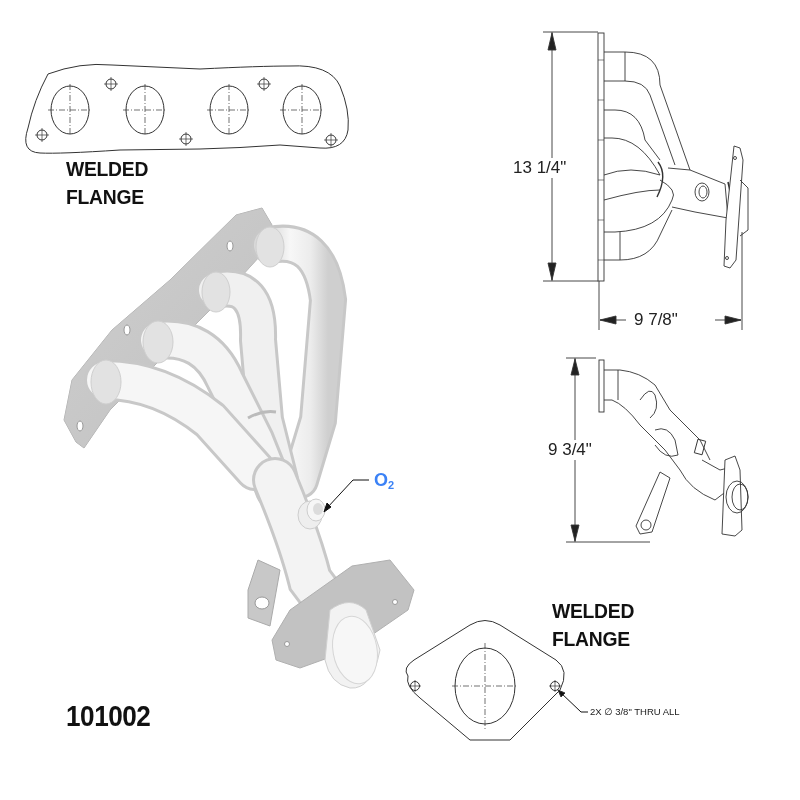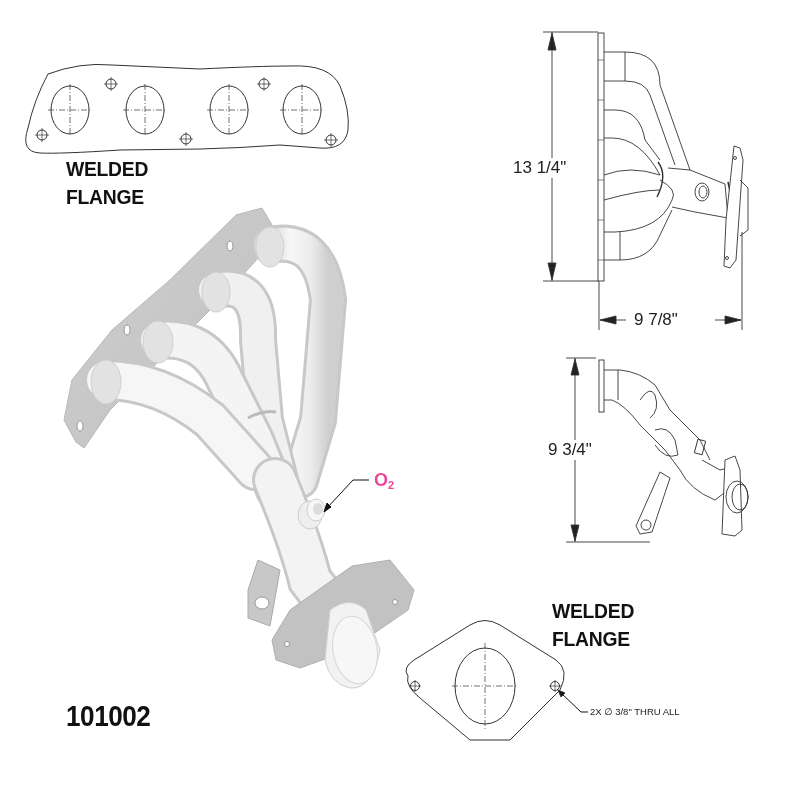--- a/index.html
+++ b/index.html
@@ -7,21 +7,21 @@
     .abs { position: absolute; }
     .label-bold { font-family: "Liberation Sans", sans-serif; font-weight: bold; color: #111; }
     .welded-top { left: 66px; top: 155px; font-size: 21px; line-height: 28px; letter-spacing: -0.3px; transform: scaleX(0.92); transform-origin: left top; }
     .welded-bottom { left: 552px; top: 597px; font-size: 21px; line-height: 28px; letter-spacing: -0.3px; transform: scaleX(0.92); transform-origin: left top; }
     .part-number { left: 66px; top: 700px; font-size: 29px; letter-spacing: -0.5px; transform: scaleX(0.9); transform-origin: left top; }
     .dim { font-family: "Liberation Sans", sans-serif; color: #222; font-size: 17px; background: #fff; padding: 0 2px; }
     .dim-height-side { left: 511px; top: 158px; }
     .dim-width { left: 632px; top: 310px; }
     .dim-height-front { left: 546px; top: 440px; }
     .note { left: 590px; top: 706px; font-size: 9.5px; color: #222; }
-    .o2 { left: 374px; top: 470px; font-size: 18px; font-weight: bold; color: #ec4899; }
+    .o2 { left: 374px; top: 470px; font-size: 18px; font-weight: bold; color: #3b82f6; }
     .o2 sub { font-size: 11px; vertical-align: -3px; }
     svg { position: absolute; left: 0; top: 0; }
   </style>
 </head>
 <body>
 
 <svg width="800" height="800" viewBox="0 0 800 800">
   <defs>
     <linearGradient id="pipeGrad" x1="0" y1="0" x2="1" y2="0">
       <stop offset="0" stop-color="#d9d9d9"></stop>

